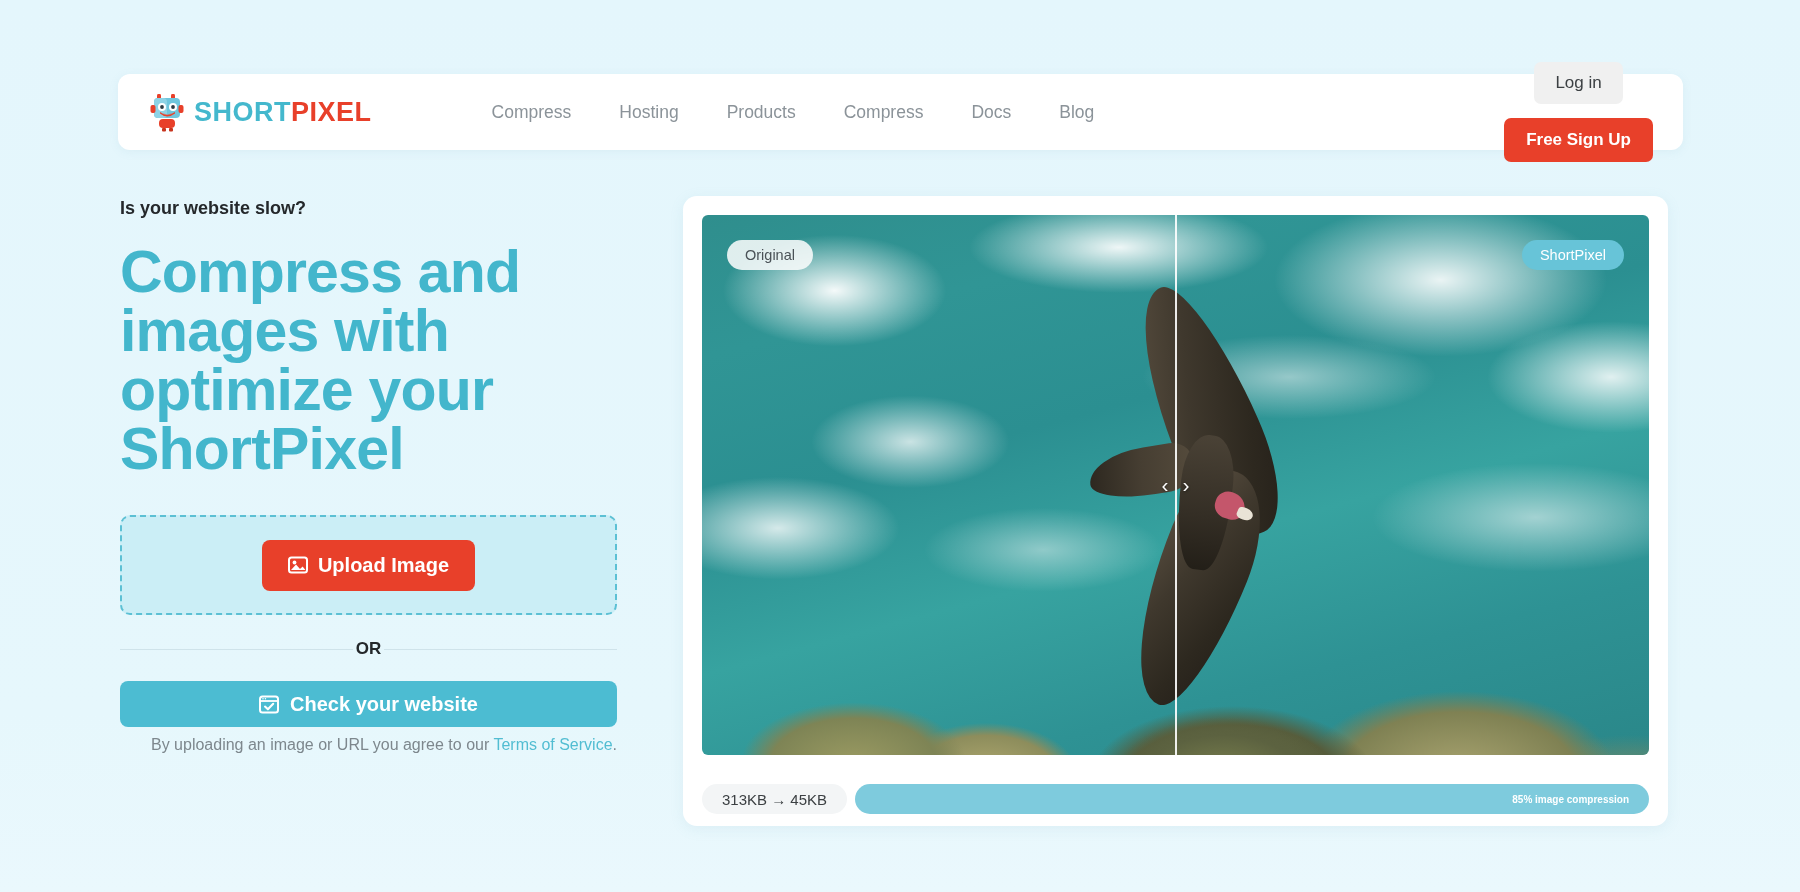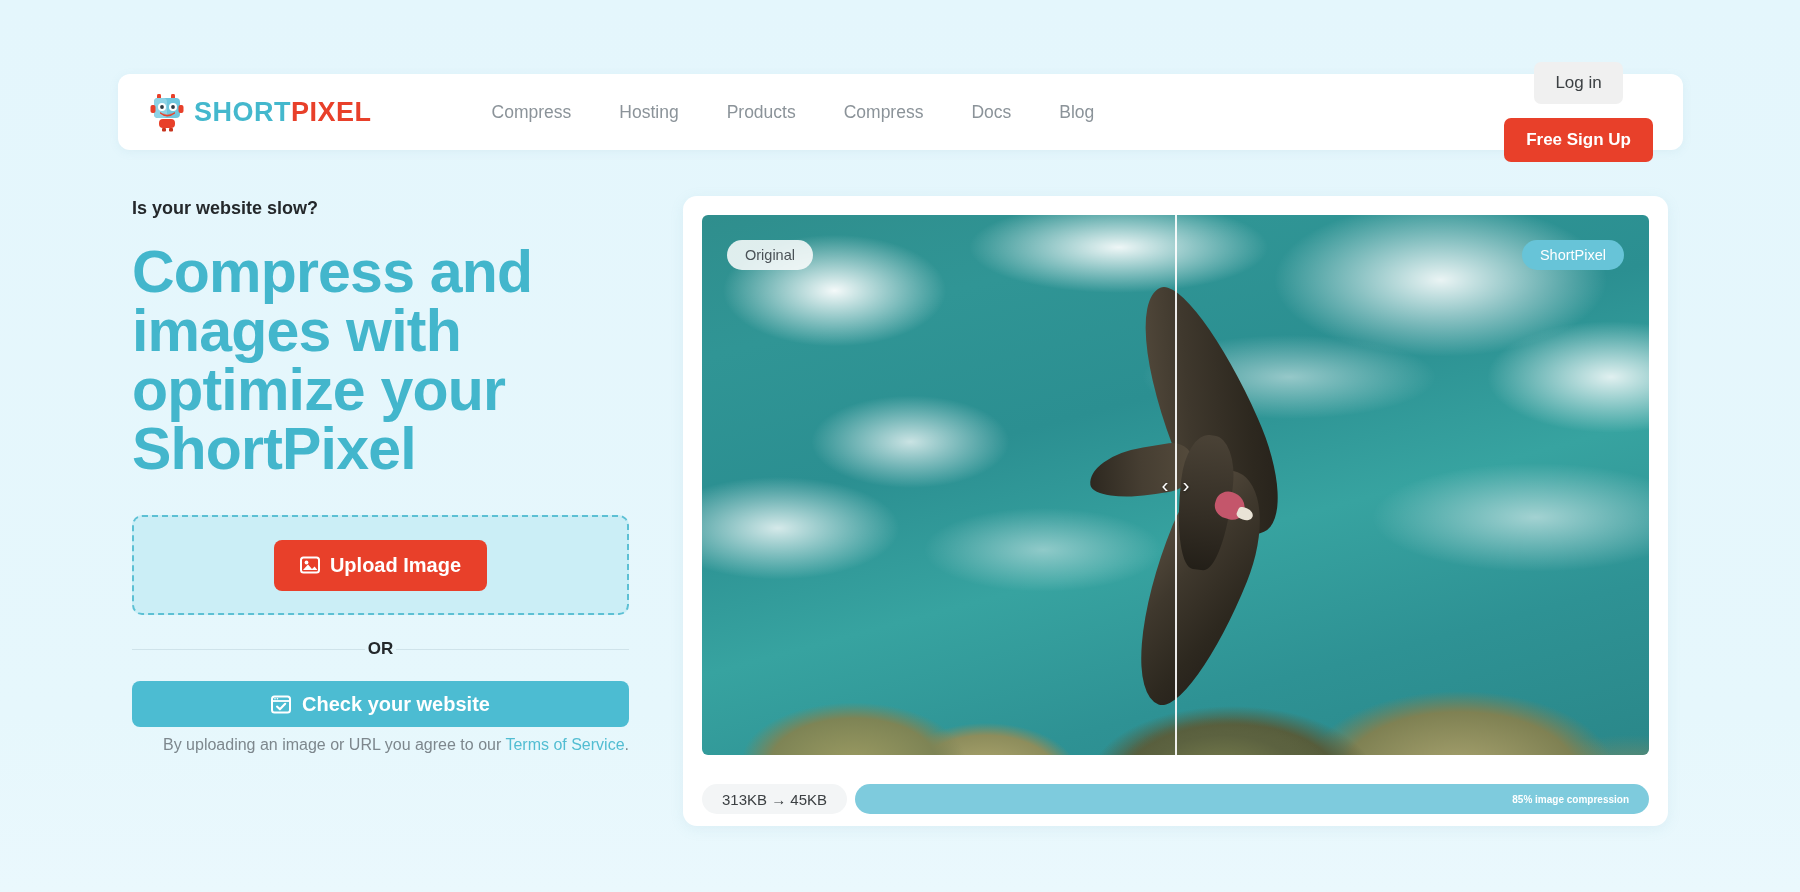--- a/index.html
+++ b/index.html
@@ -85,21 +85,21 @@
     font-size: 17px;
     font-weight: 700;
     padding: 12px 22px;
     font-family: inherit;
     cursor: pointer;
   }
 
   
   .left {
     position: absolute;
-    left: 132px; top: 198px;
+    left: 120px; top: 198px;
     width: 500px;
   }
   .eyebrow {
     font-size: 18px;
     font-weight: 700;
     color: #24282b;
     margin-bottom: 24px;
   }
   .headline {
     font-size: 59px;

